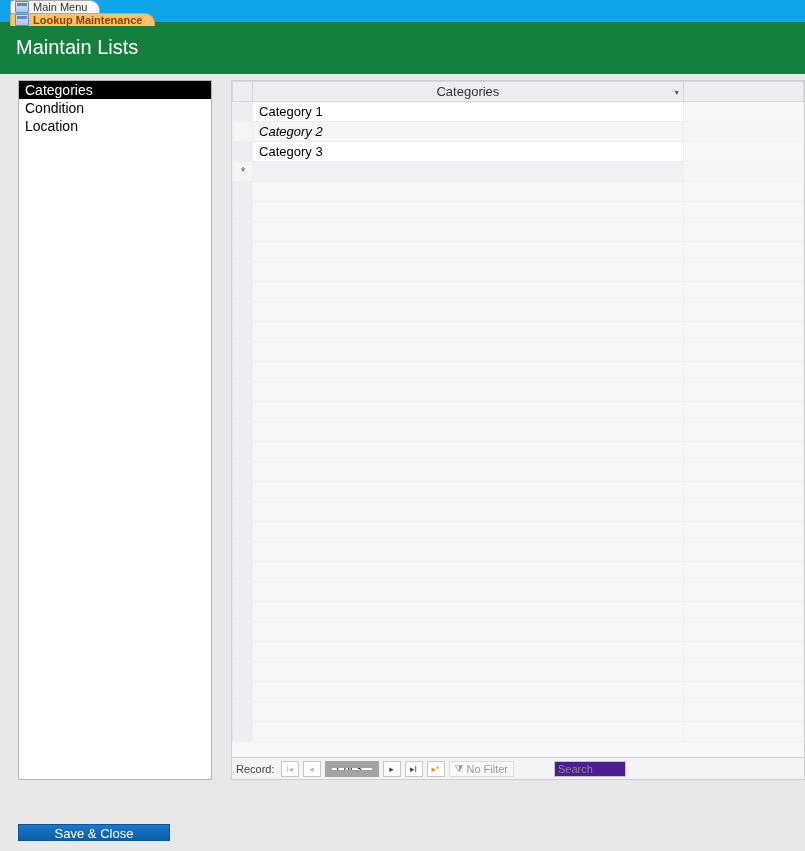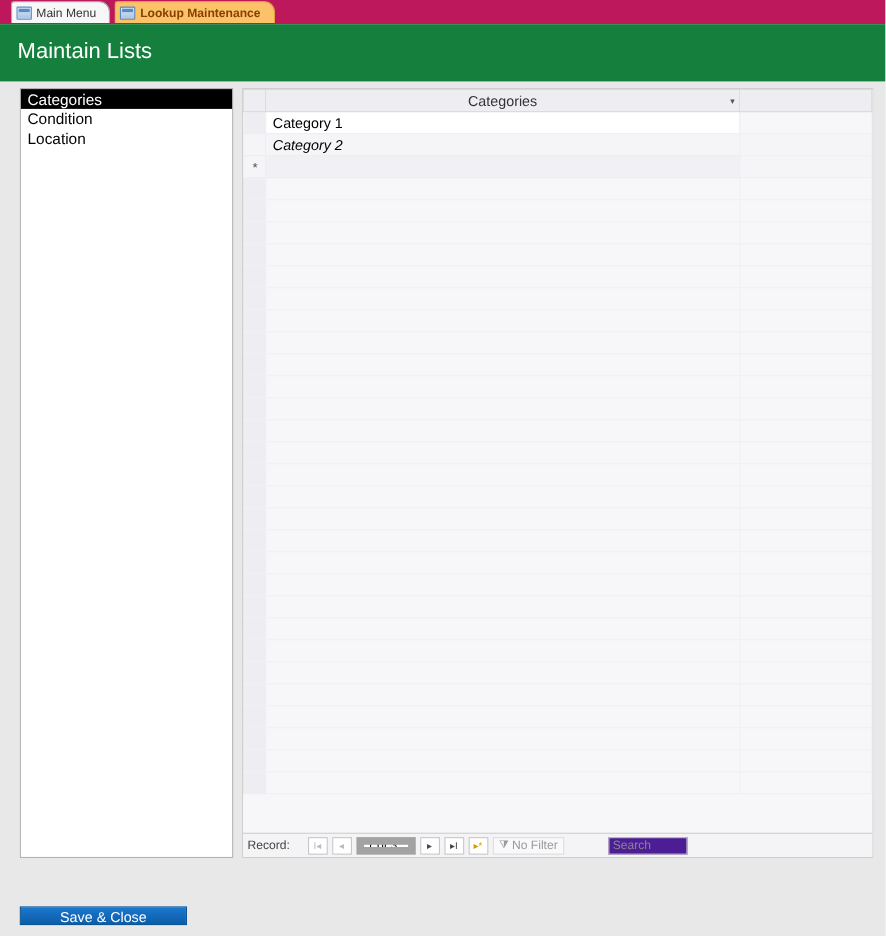--- a/index.html
+++ b/index.html
@@ -9,24 +9,25 @@
     font-size: 13px;
     background: #e8e8e8;
     width: 805px;
     height: 851px;
     overflow: hidden;
   }
 
   
   .tab-bar {
     display: flex;
-    align-items: center;
-    background: #be185d;
+    align-items: flex-start;
+    background: #0ea5e9;
     height: 22px;
     padding-left: 10px;
+    flex-direction: column;
   }
   .tab {
     display: flex;
     align-items: center;
     height: 20px;
     padding: 0 12px 0 4px;
     border: 1px solid #aaa;
     border-bottom: none;
     border-top-left-radius: 3px;
     border-top-right-radius: 10px;
@@ -68,20 +69,21 @@
     font-weight: 300;
     height: 52px;
     display: flex;
     align-items: center;
   }
 
   
   .content {
     display: flex;
     padding: 6px 0 0 18px;
+    justify-content: space-between;
   }
 
   
   .sidebar {
     width: 194px;
     background: #fff;
     border: 1px solid #b3b3b3;
     height: 700px;
   }
   .sidebar-item {
@@ -160,21 +162,21 @@
     display: flex;
     align-items: center;
     height: 22px;
     border-top: 1px solid #cfcfcf;
     background: #f4f4f6;
     font-size: 11px;
     color: #444;
     padding: 0 4px;
     gap: 4px;
   }
-  .record-nav .lbl { margin-right: 12px; }
+  .record-nav .lbl { margin-right: 2px; }
   .record-nav .nav-btn {
     width: 18px;
     height: 16px;
     border: 1px solid #c6c6cc;
     background: #fff;
     display: flex;
     align-items: center;
     justify-content: center;
     font-size: 9px;
     color: #444;
@@ -276,20 +278,25 @@
         <tr>
               <td class="sel"></td>
               <td>Category 1</td>
               <td class="empty"></td>
             </tr>
             <tr class="alt">
               <td class="sel"></td>
               <td>Category 2</td>
               <td class="empty"></td>
             </tr>
+            <tr>
+              <td class="sel"></td>
+              <td>Category 3</td>
+              <td class="empty"></td>
+            </tr>
             <tr class="alt">
               <td class="sel">*</td>
               <td style="background:#f1f1f5"></td>
               <td class="empty"></td>
             </tr>
             <tr>
               <td class="blankrow sel"></td>
               <td class="blankrow"></td>
               <td class="blankrow"></td>
             </tr>

